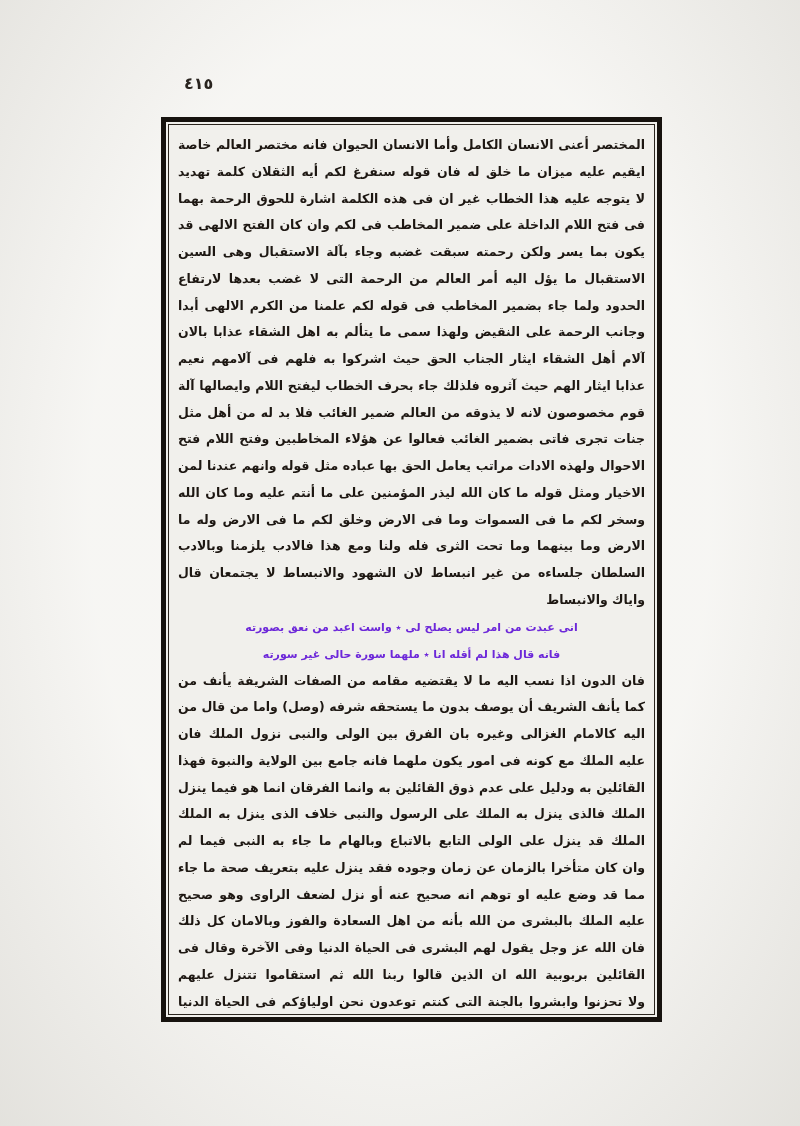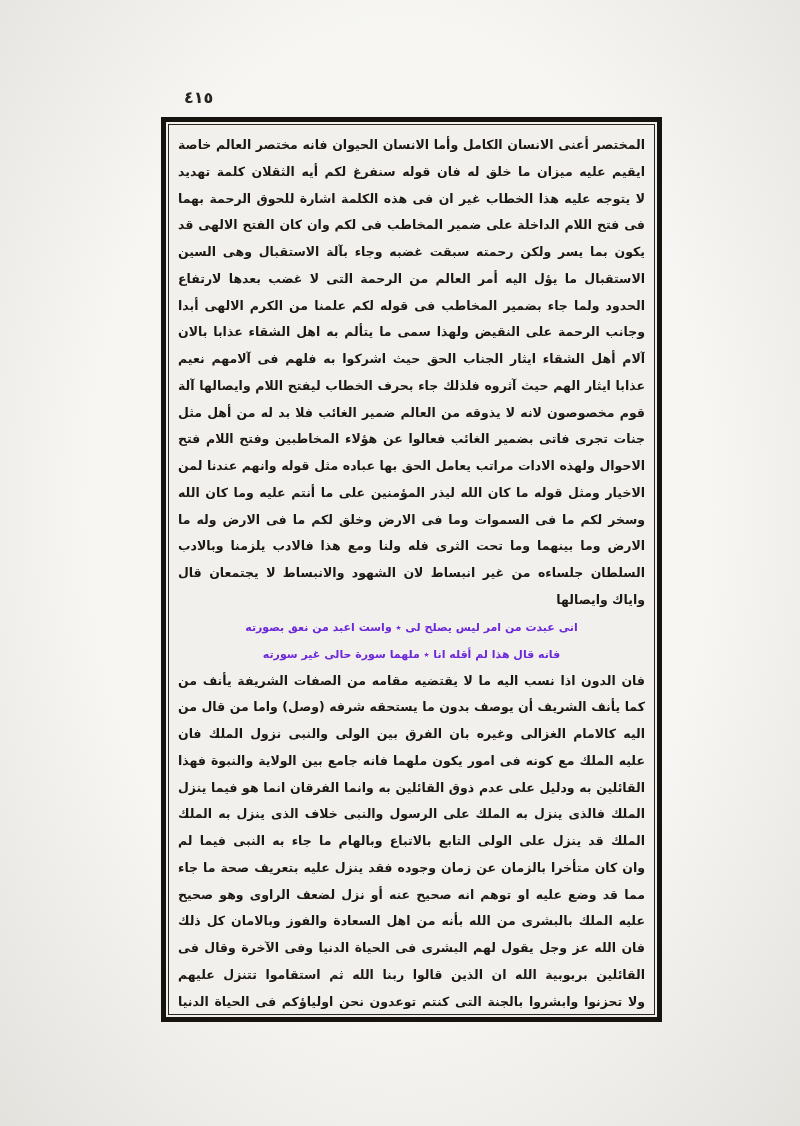--- a/index.html
+++ b/index.html
@@ -10,21 +10,21 @@
     font-family:"DejaVu Sans",sans-serif;
     overflow:hidden;
   }
   .scan-vignette{
     position:absolute;inset:0;
     background:radial-gradient(ellipse at 50% 45%, rgba(255,255,255,0.35) 55%, rgba(120,115,105,0.12) 100%);
     pointer-events:none;
   }
   .page-number{
     position:absolute;
-    top:88px;left:184px;
+    top:74px;left:184px;
     font-size:16px;
     font-weight:bold;
     color:#29241f;
     letter-spacing:2px;
     text-align:right;
   }
   .frame{
     position:absolute;
     left:161px;top:117px;
     width:501px;height:905px;
@@ -89,21 +89,21 @@
     <div class="line">وجانب الرحمة على النقيض ولهذا سمى ما يتألم به اهل الشقاء عذابا بالان السعداء يستعذبون</div>
     <div class="line">آلام أهل الشقاء ايثار الجناب الحق حيث اشركوا به فلهم فى آلامهم نعيم فسمى الحق ذلك</div>
     <div class="line">عذابا ايثار الهم حيث آثروه فلذلك جاء بحرف الخطاب ليفتح اللام وايصالها آلة الخطاب انهم</div>
     <div class="line">قوم مخصوصون لانه لا يذوقه من العالم ضمير الغائب فلا بد له من أهل مثل قوله فى السعداء لهم</div>
     <div class="line">جنات تجرى فاتى بضمير الغائب فعالوا عن هؤلاء المخاطبين وفتح اللام فتح رحمة وعطايا قرائن</div>
     <div class="line">الاحوال ولهذه الادات مراتب يعامل الحق بها عباده مثل قوله وانهم عندنا لمن المصطفين</div>
     <div class="line">الاخيار ومثل قوله ما كان الله ليذر المؤمنين على ما أنتم عليه وما كان الله ليضيع ايمانكم</div>
     <div class="line">وسخر لكم ما فى السموات وما فى الارض وخلق لكم ما فى الارض وله ما فى السموات وما فى</div>
     <div class="line">الارض وما بينهما وما تحت الثرى فله ولنا ومع هذا فالادب يلزمنا وبالادب يكون أصحاب</div>
     <div class="line">السلطان جلساءه من غير انبساط لان الشهود والانبساط لا يجتمعان قال بعضهم اقعد على البساط</div>
-    <div class="line short">واياك وايصالها</div>
+    <div class="line short">واياك والانبساط</div>
 
     <div class="poem-line">انى عبدت من امر ليس يصلح لى ٭ واست اعبد من نعق بصورته</div>
     <div class="poem-line">فانه قال هذا لم أقله انا ٭ ملهما سورة حالى غير سورته</div>
 
     <div class="line">فان الدون اذا نسب اليه ما لا يقتضيه مقامه من الصفات الشريفة يأنف من ذلك لانه هجو به</div>
     <div class="line">كما يأنف الشريف أن يوصف بدون ما يستحقه شرفه (وصل) واما من قال من اصحابنا وذهب</div>
     <div class="line">اليه كالامام الغزالى وغيره بان الفرق بين الولى والنبى نزول الملك فان الولى ملهم والنبى ينزل</div>
     <div class="line">عليه الملك مع كونه فى امور يكون ملهما فانه جامع بين الولاية والنبوة فهذا غلط عندنا من</div>
     <div class="line">القائلين به ودليل على عدم ذوق القائلين به وانما الفرقان انما هو فيما ينزل به الملك لا فى نزول</div>
     <div class="line">الملك فالذى ينزل به الملك على الرسول والنبى خلاف الذى ينزل به الملك على الولى التابع فان</div>

